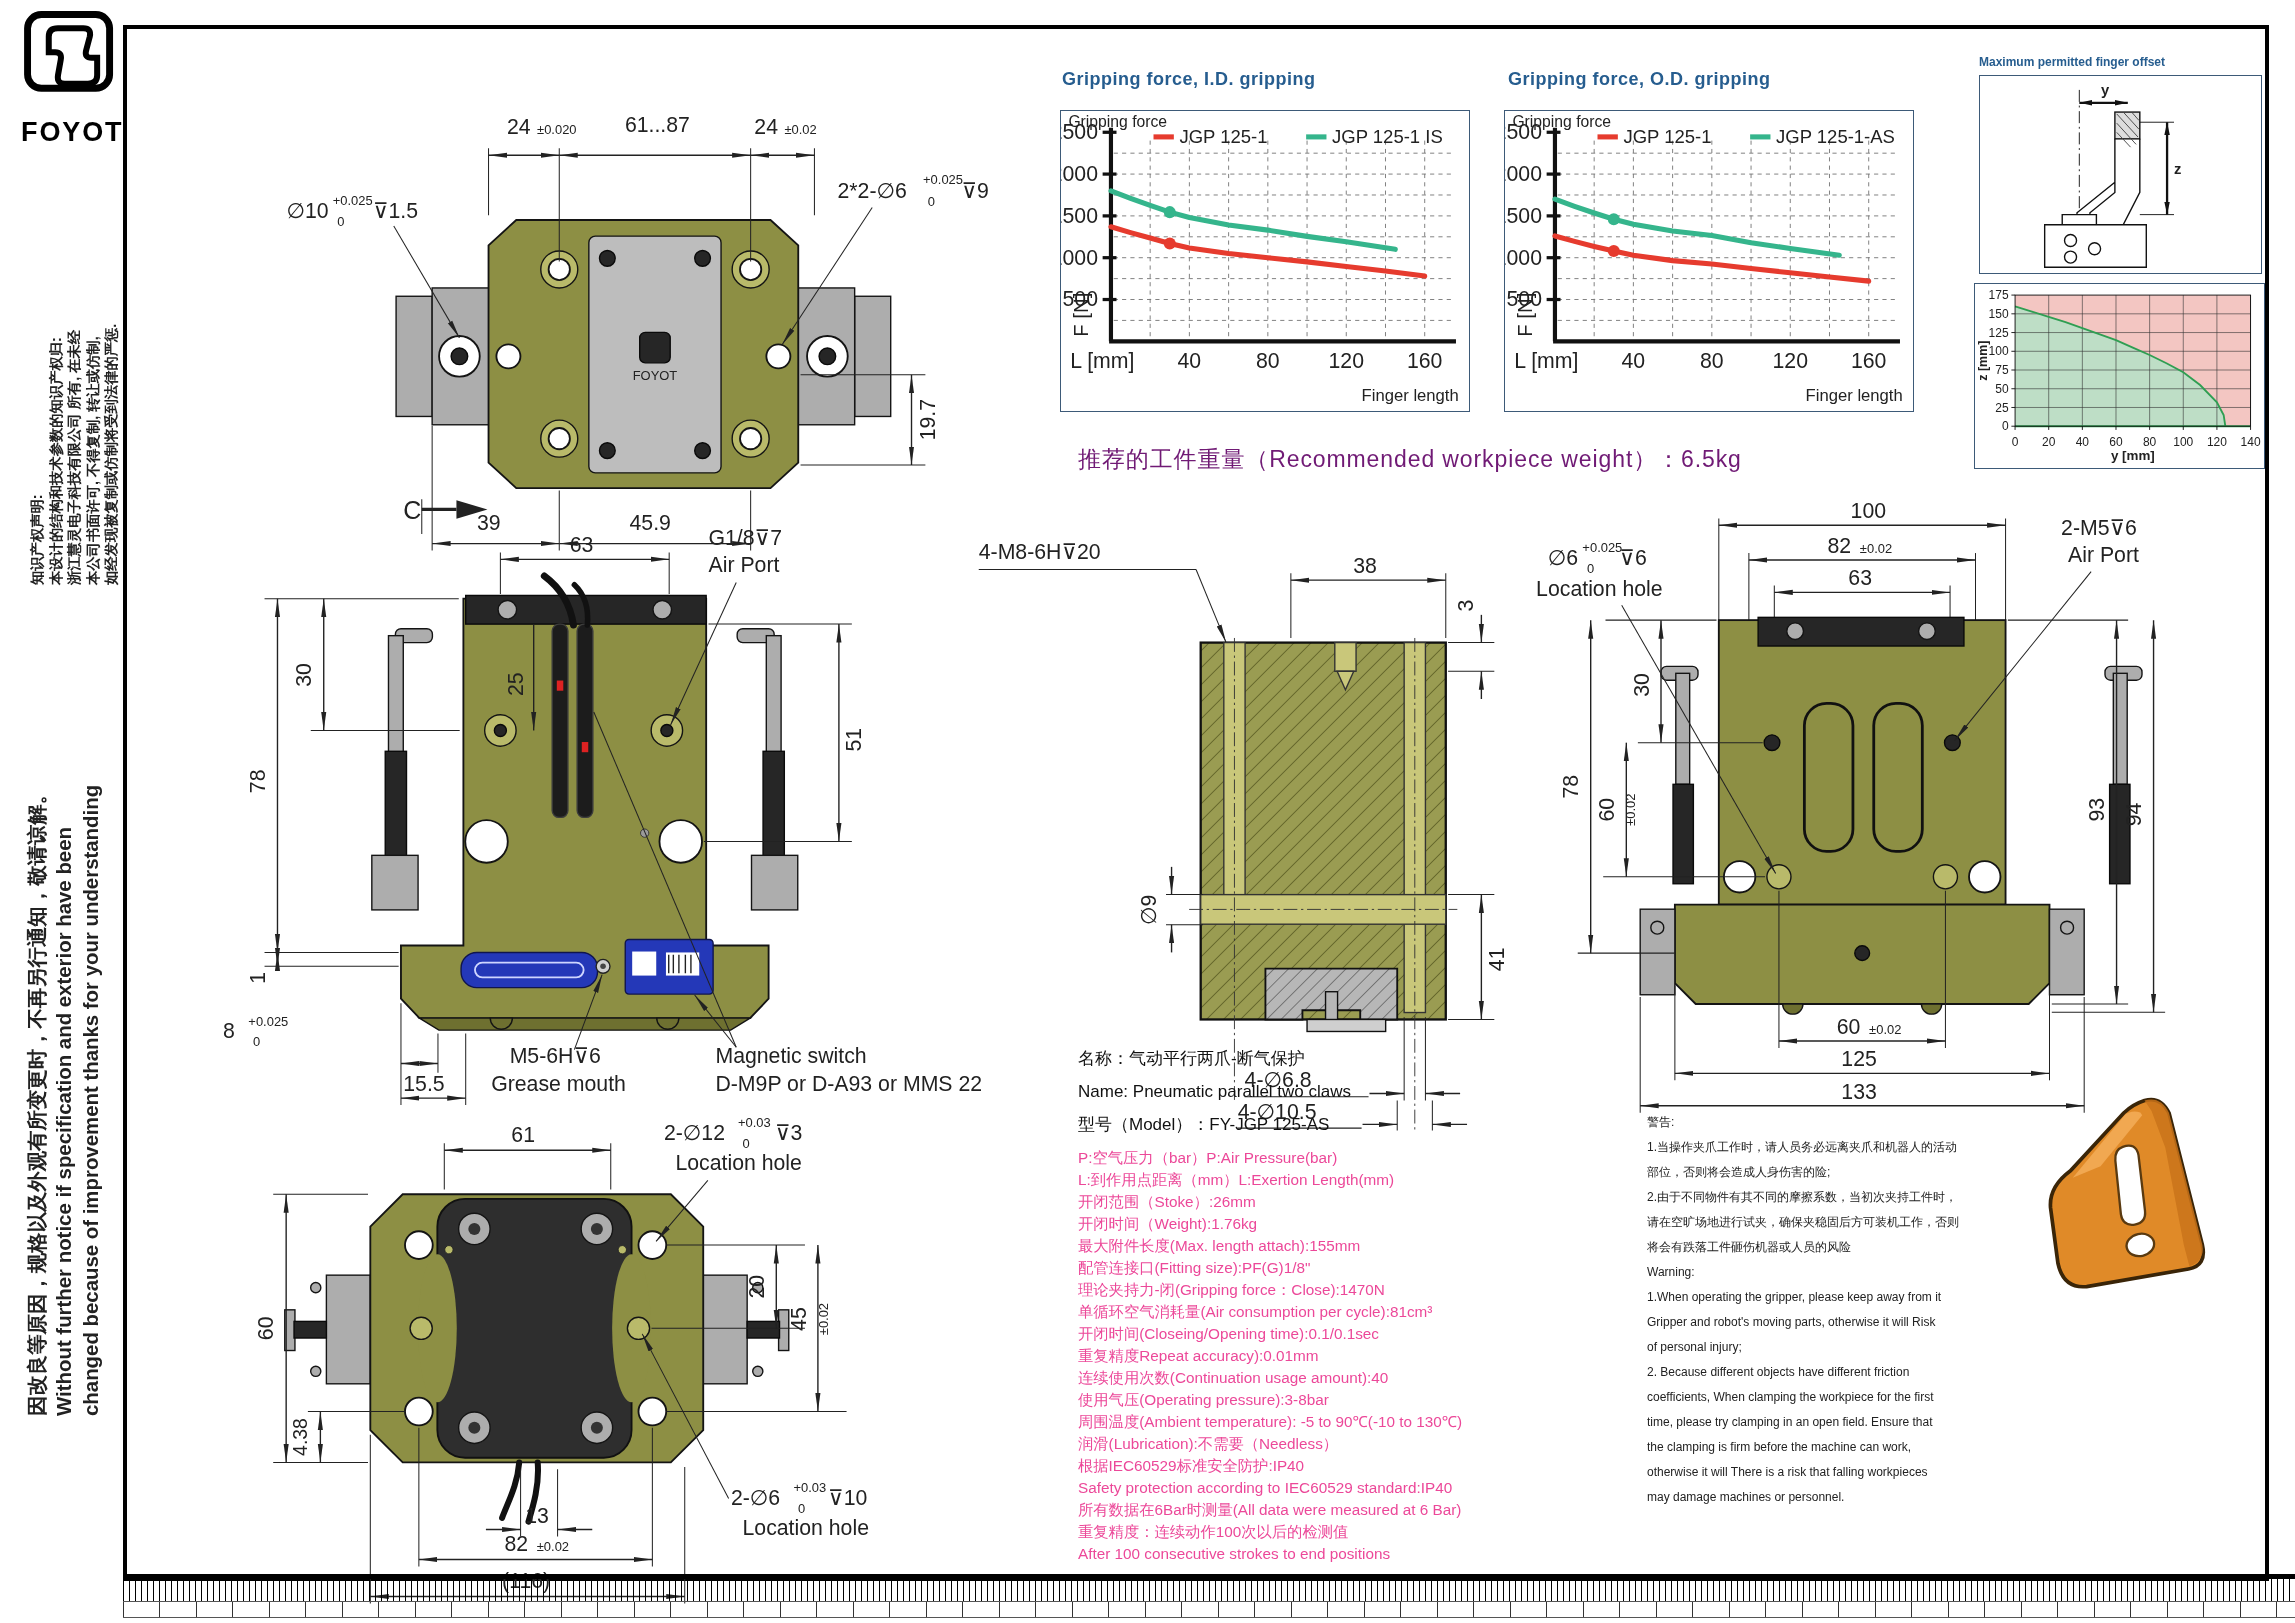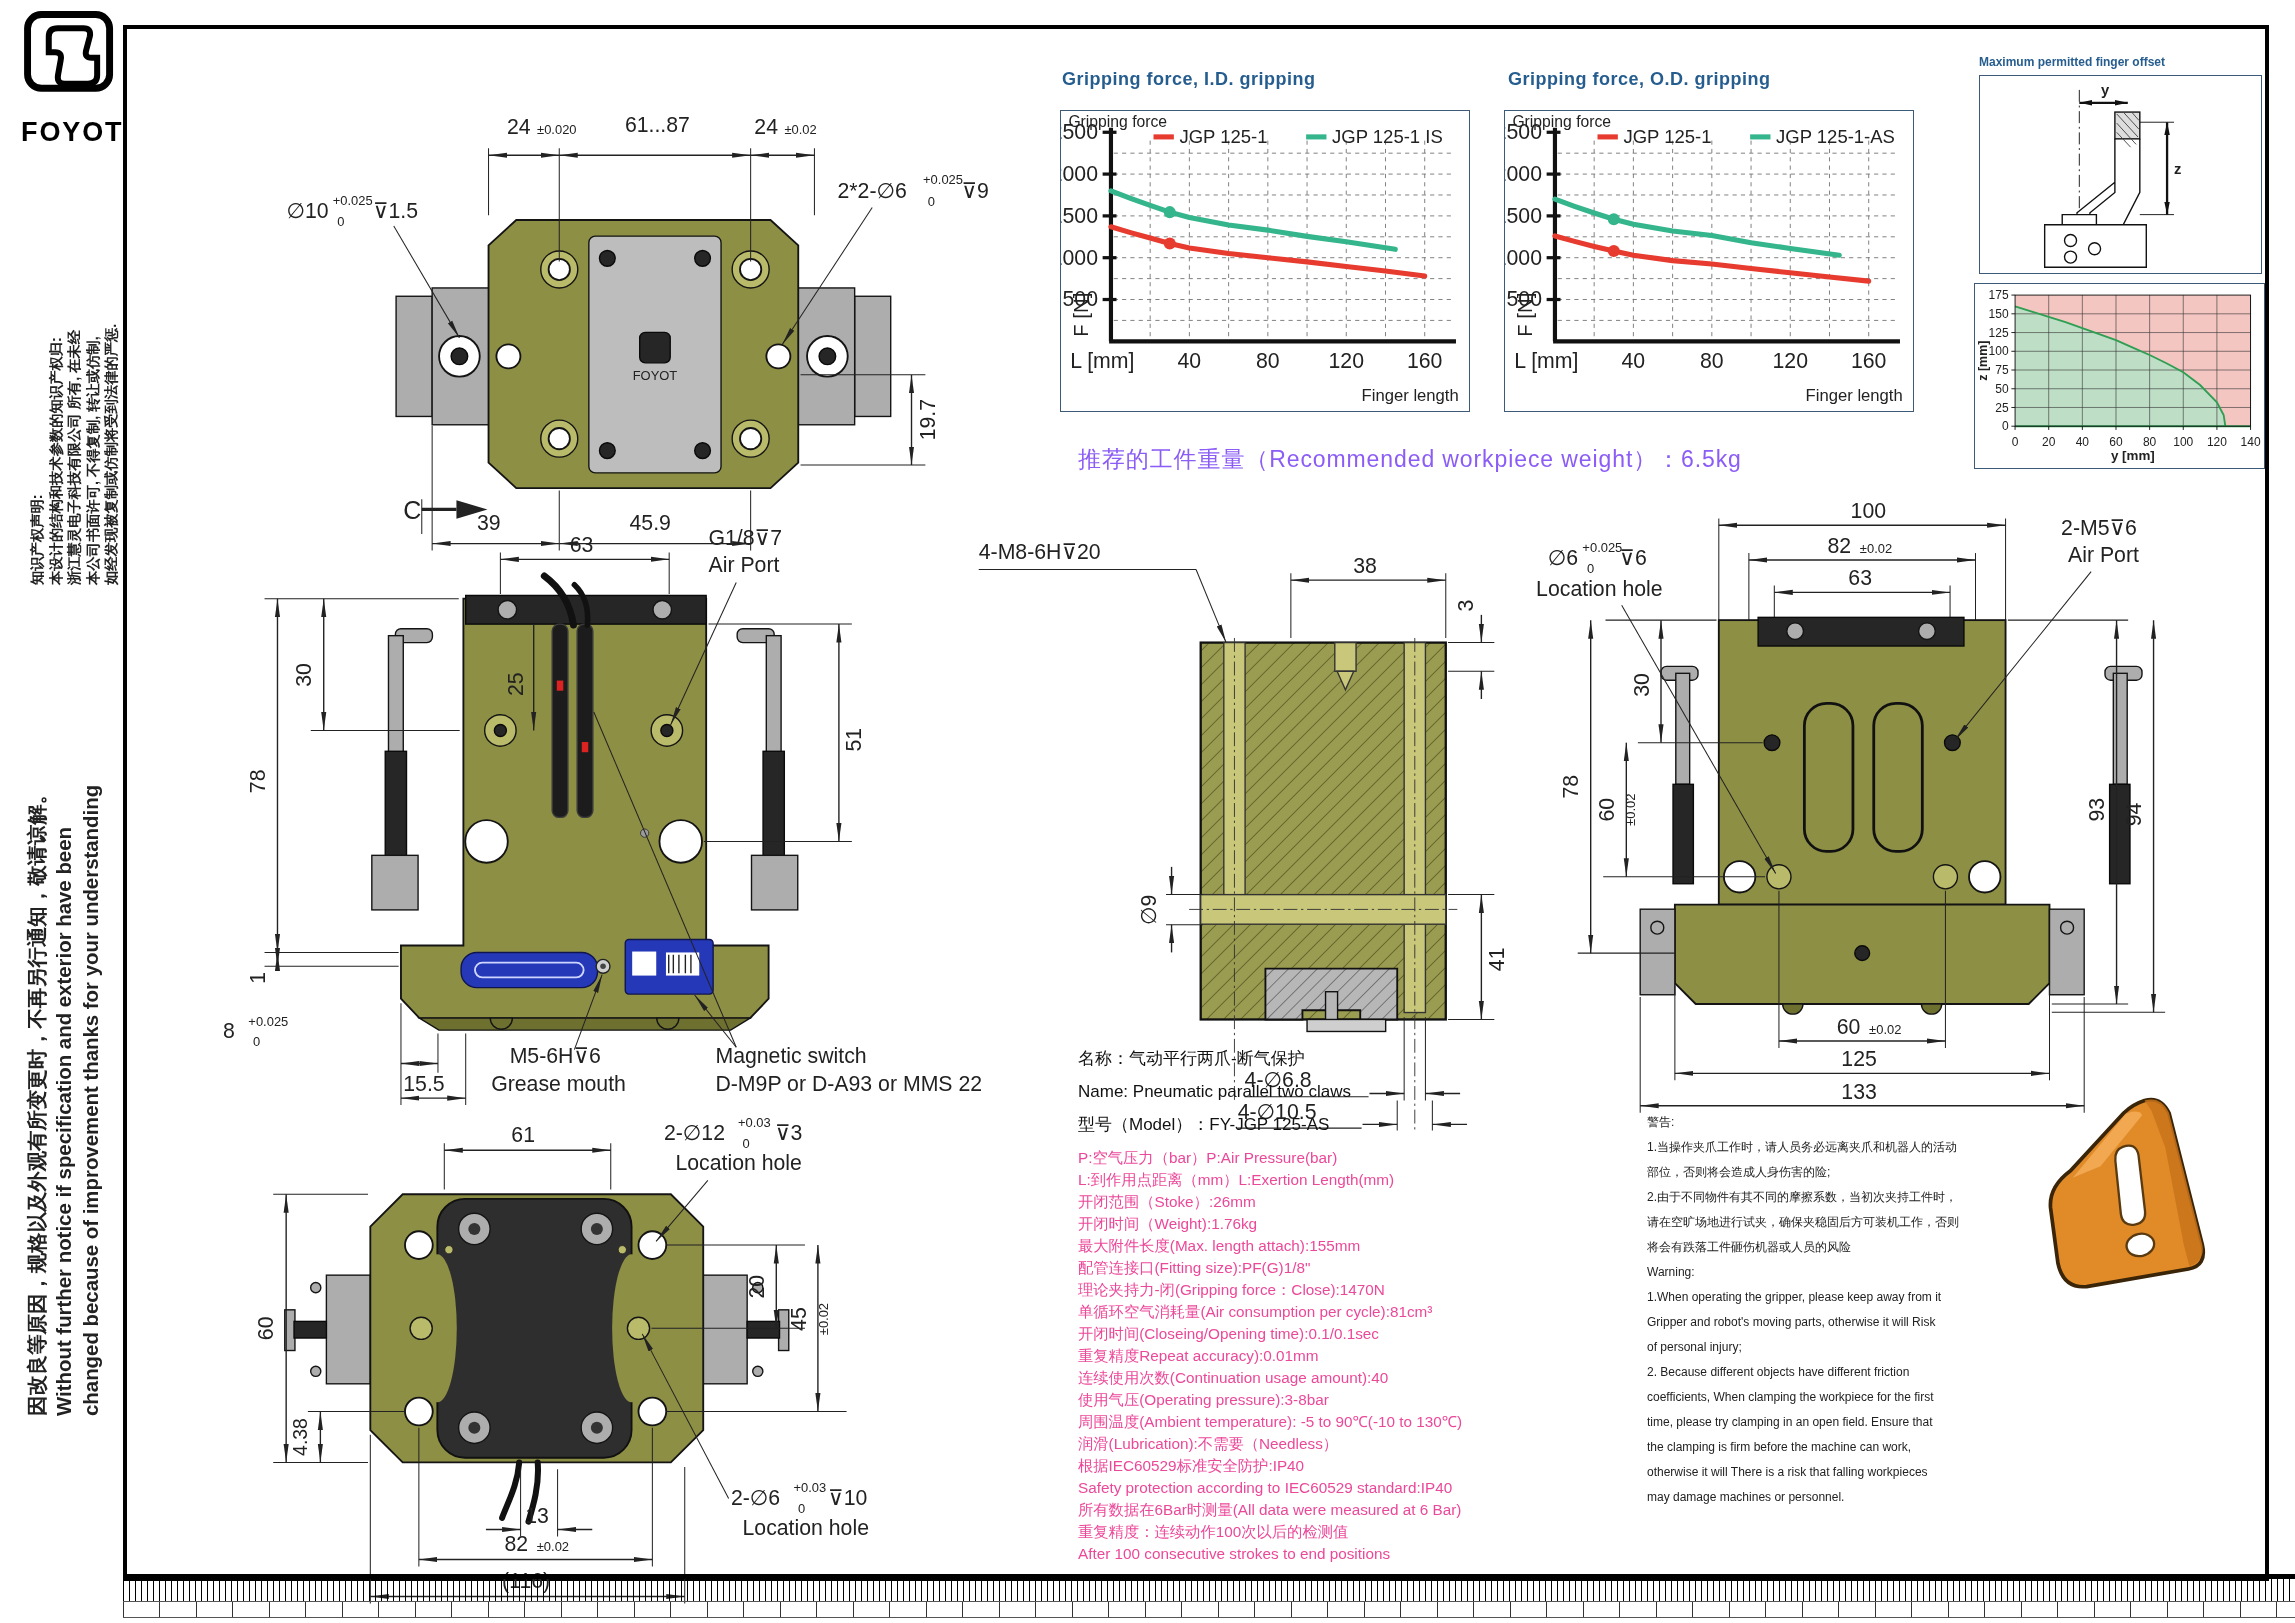--- a/index.html
+++ b/index.html
@@ -6,21 +6,21 @@
   body{position:relative;width:2295px;height:1623px;font-family:"Liberation Sans",sans-serif;color:#222;overflow:hidden}
   .abs{position:absolute}
   .frame{left:123px;top:25.4px;width:2138px;height:1548px;border:4.2px solid #000}
   .h-blue{color:#265d8f;font-weight:bold}
   .chart-title{font-size:18px;letter-spacing:0.5px}
   .chart-panel{border:1.9px solid #3d5a78;background:#fff}
   .offset-title{font-size:12px}
   .vtext{transform:rotate(-90deg);transform-origin:top left;white-space:nowrap}
   .ip{font-size:14.3px;line-height:18.5px;font-weight:bold}
   .chg{font-size:20.4px;line-height:27px;font-weight:bold}
-  .rec{font-size:23px;color:#8b5cf6;letter-spacing:0.9px}
+  .rec{font-size:23px;color:#701a75;letter-spacing:0.9px}
   .nb1{font-size:17px;line-height:33px;color:#111}
   .spec{font-size:15.3px;line-height:22px;color:#ec4899}
   .warn{font-size:12px;line-height:25px;color:#222}
   .brand{font-size:27px;font-weight:bold;letter-spacing:1.9px;color:#000}
   svg text{font-family:"Liberation Sans",sans-serif;fill:#222}
   .dim{stroke:#222;stroke-width:3;fill:none}
   .ext{stroke:#222;stroke-width:2.2;fill:none}
   .ldr{stroke:#222;stroke-width:2.2;fill:none}
   .t42{font-size:46px}.t30{font-size:28px}.t52{font-size:54px}.t40{font-size:42px}
   .body{fill:#8d8f44;stroke:#141414;stroke-width:4}

